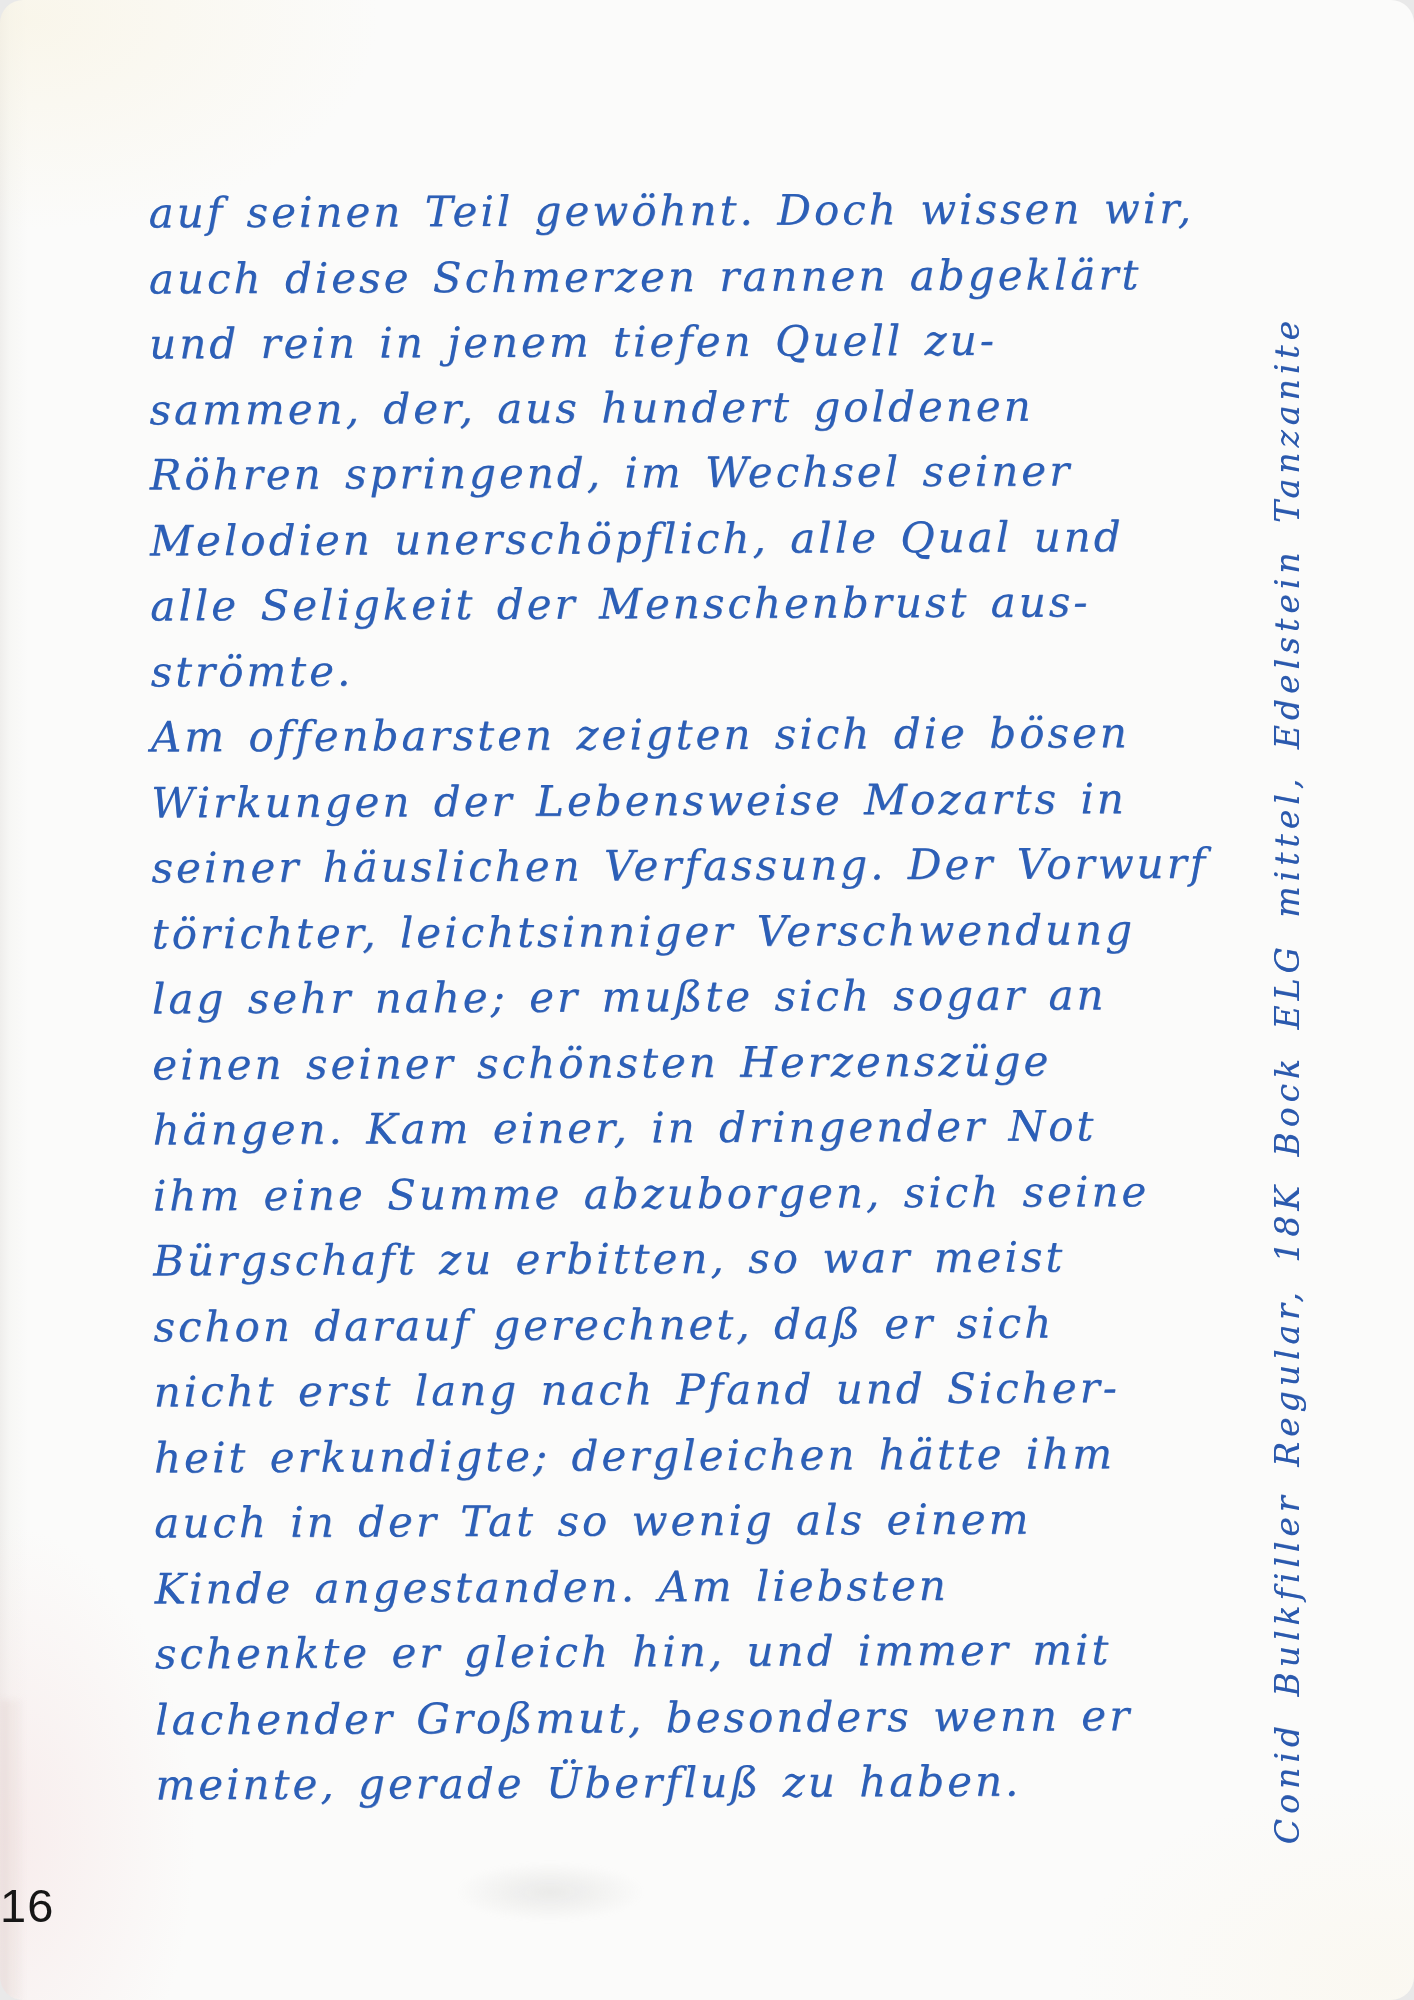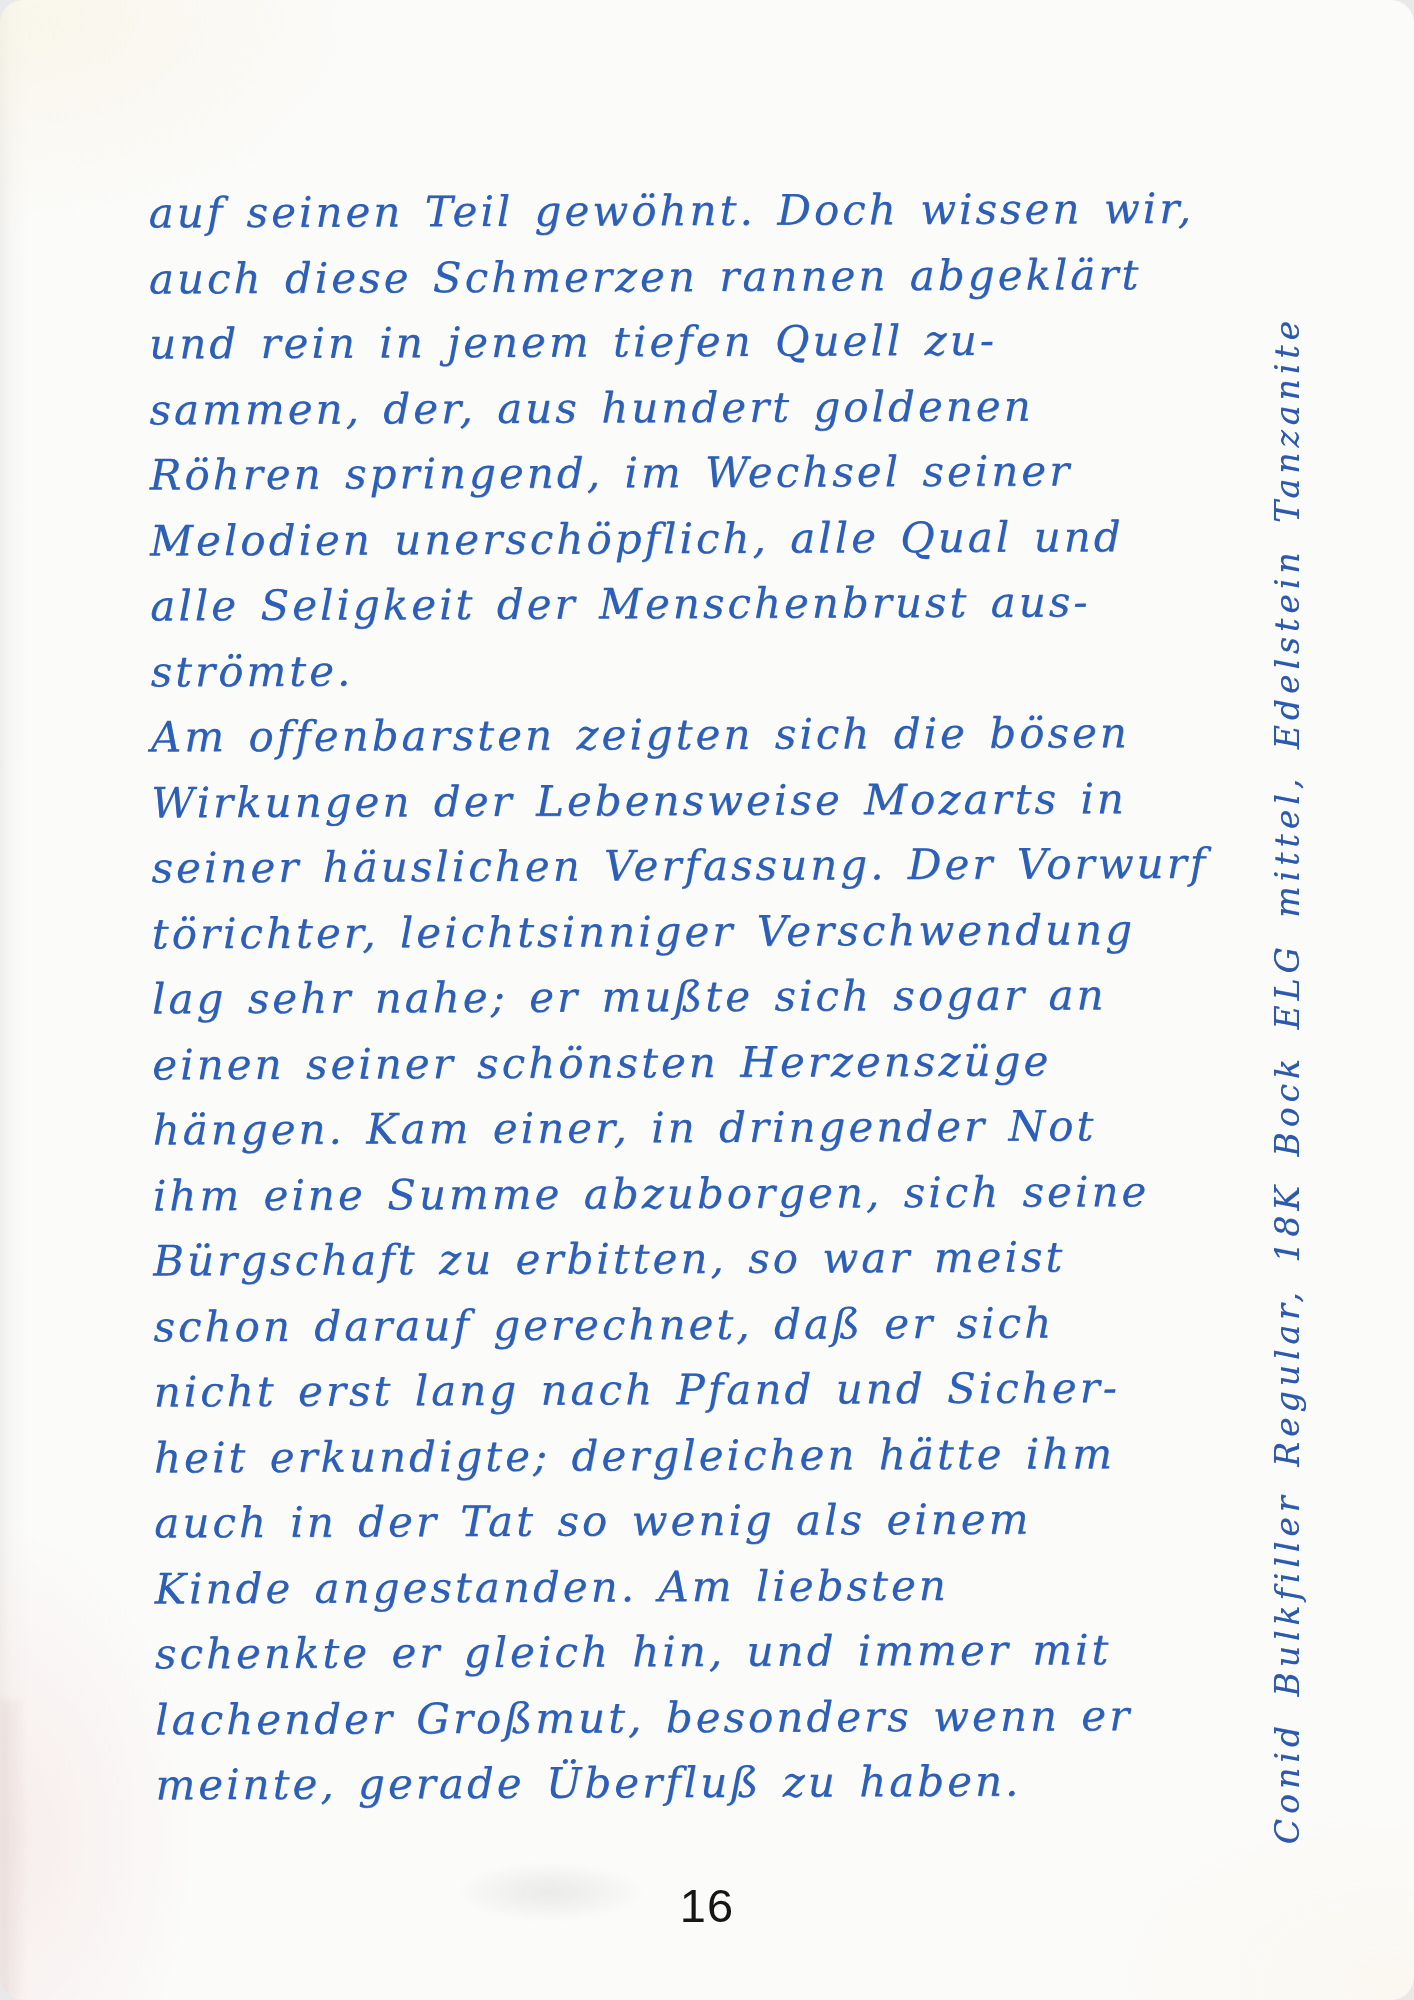--- a/index.html
+++ b/index.html
@@ -73,21 +73,21 @@
     word-spacing: 9px;
     text-align: center;
     white-space: nowrap;
     text-shadow: 0.4px 0.4px 0.6px rgba(26,68,150,0.55);
   }
   .page-number {
     position: absolute;
     left: 0;
     top: 1878px;
     width: 1414px;
-    text-align: center;
+    text-align: left;
     font-family: "Liberation Sans", sans-serif;
     font-style: normal;
     font-size: 47px;
     color: #161616;
     letter-spacing: 1px;
   }
 </style>
 </head>
 <body>
 

